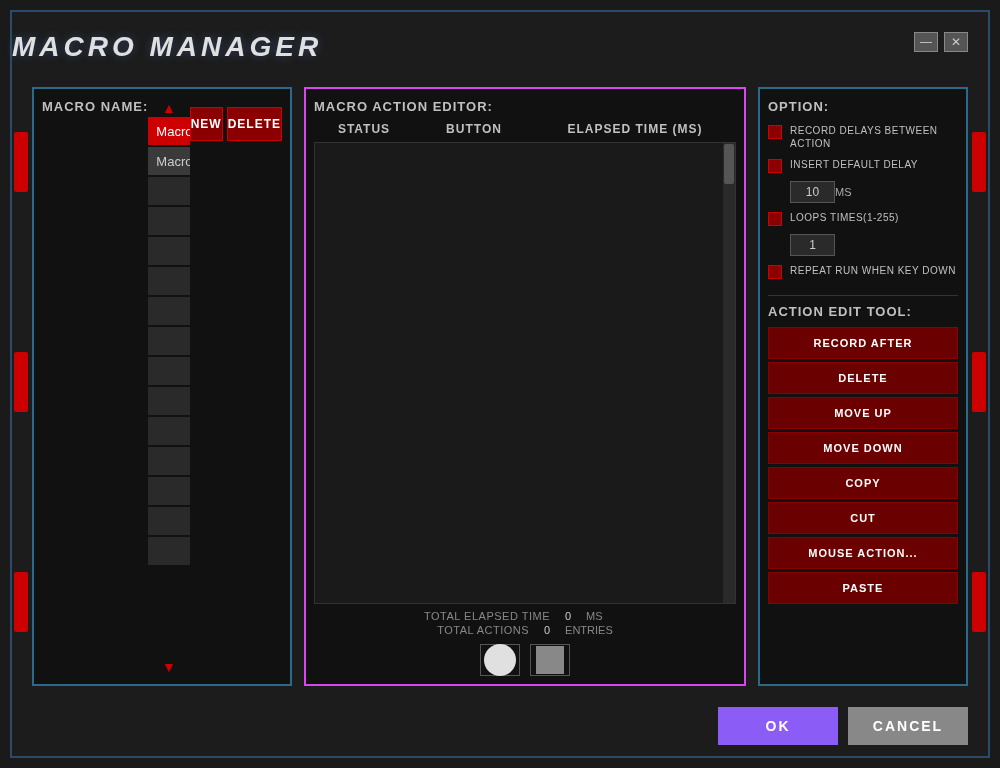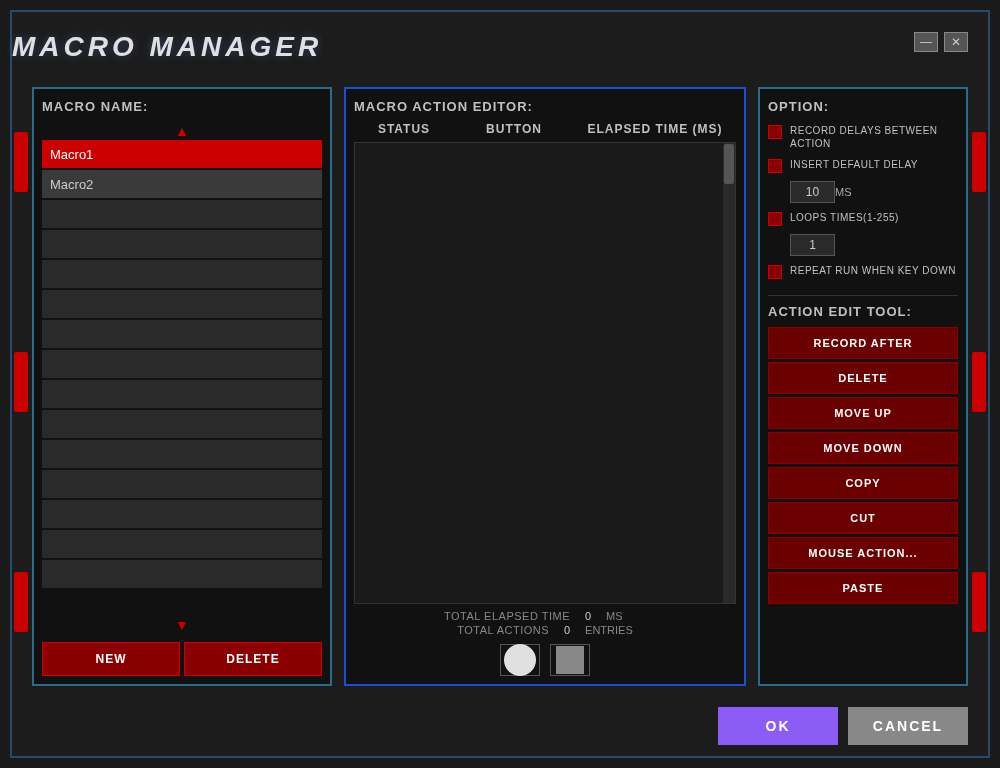--- a/index.html
+++ b/index.html
@@ -94,25 +94,25 @@
     
     .main-content {
       flex: 1;
       display: flex;
       padding: 5px 20px 10px 20px;
       gap: 12px;
     }
 
     
     .left-panel {
-      width: 300px;
+      width: 260px;
       border: 2px solid #2a6a8a;
       background: #111;
       display: flex;
-      flex-direction: column;
+      flex-direction: row;
       padding: 10px 8px 8px 8px;
       flex-shrink: 0;
     }
 
     .panel-title {
       color: #c0c0c0;
       font-size: 13px;
       font-weight: bold;
       margin-bottom: 8px;
       letter-spacing: 1px;
@@ -180,21 +180,21 @@
       color: #fff;
       font-size: 12px;
       font-weight: bold;
       cursor: pointer;
       letter-spacing: 1px;
     }
 
     
     .center-panel {
       flex: 1;
-      border: 2px solid #1d4ed8;
+      border: 2px solid #d946ef;
       background: #111;
       display: flex;
       flex-direction: column;
       padding: 10px 8px 8px 8px;
     }
 
     .editor-header {
       display: flex;
       gap: 0;
       margin-bottom: 6px;

